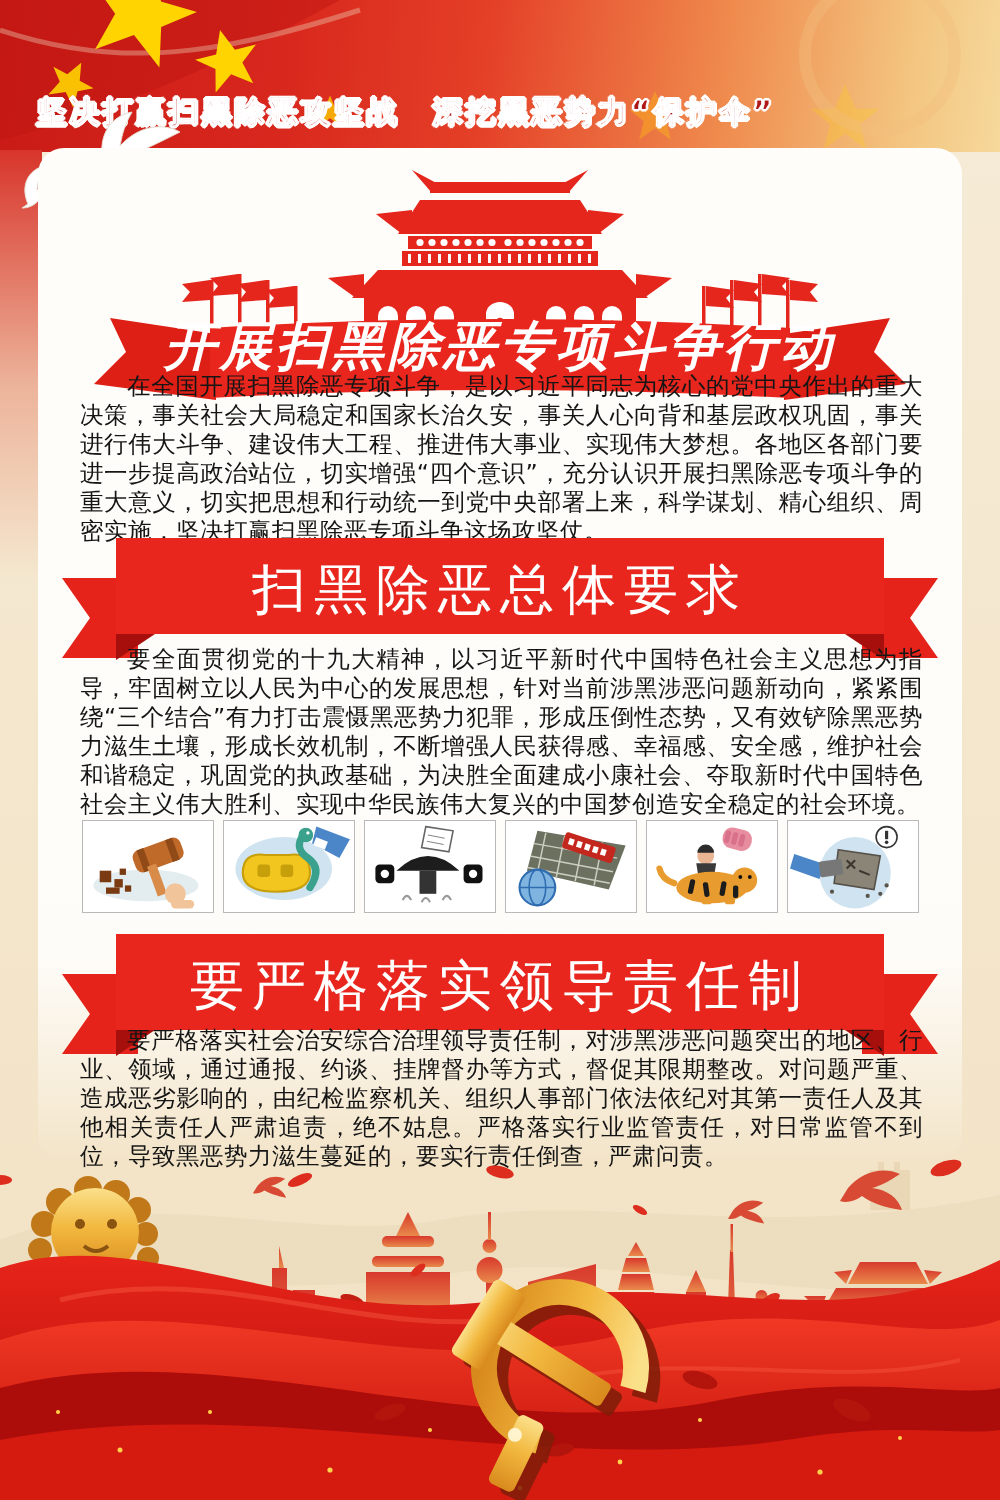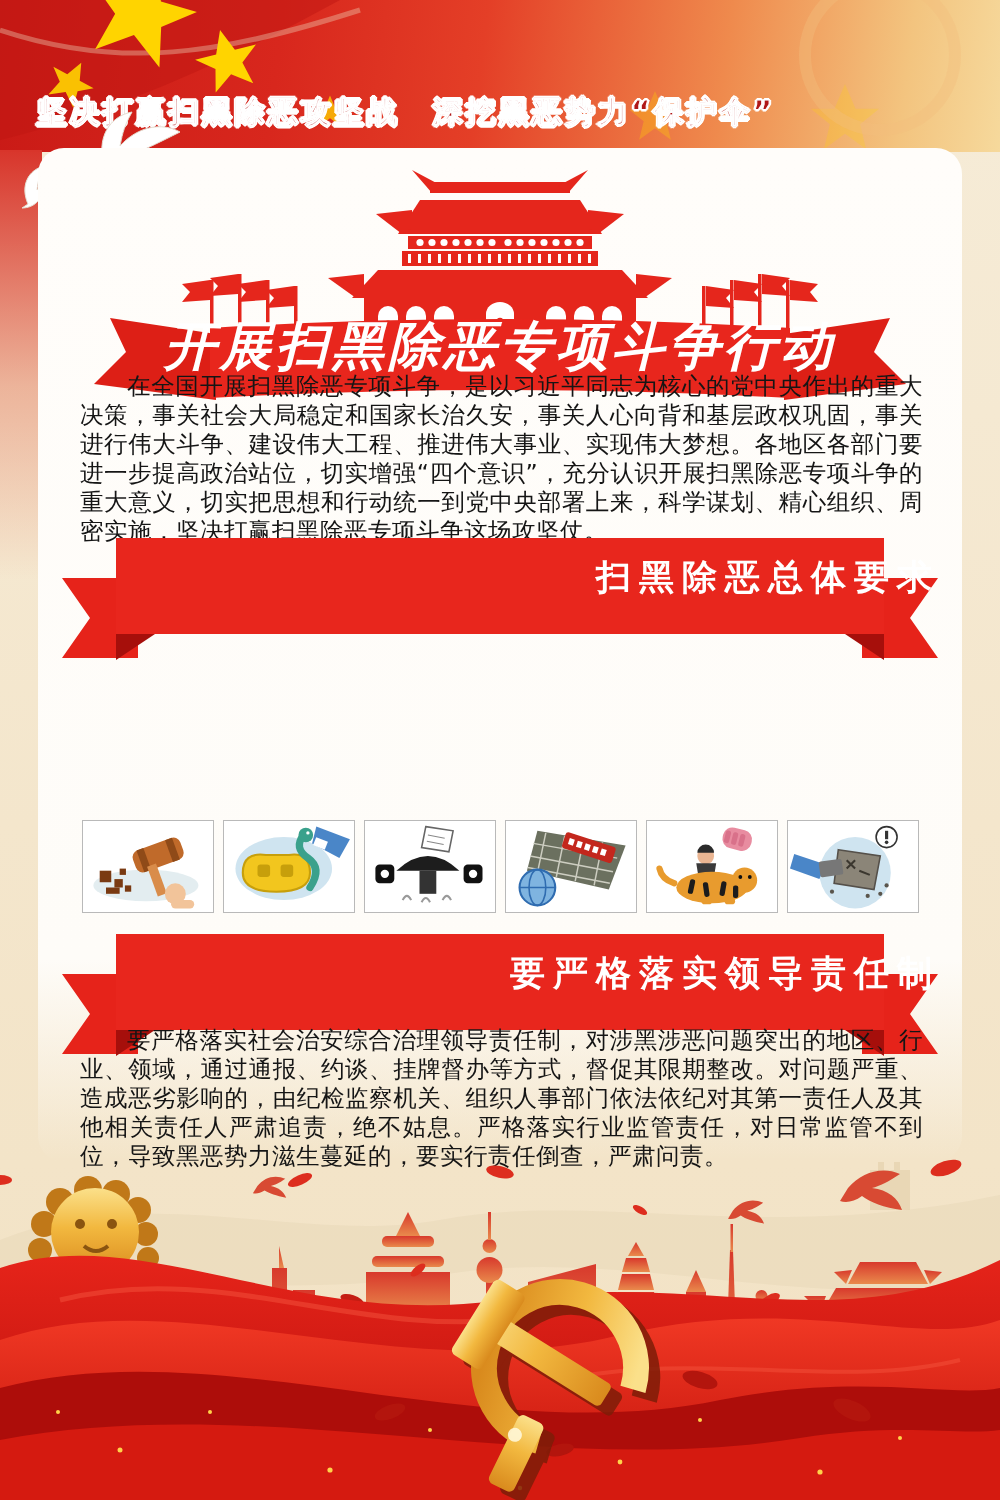--- a/index.html
+++ b/index.html
@@ -39,22 +39,22 @@
   .para{position:absolute;left:80px;width:843px;font-size:23.5px;line-height:29px;
         color:#151515;text-align:justify;text-indent:2em;letter-spacing:0.5px;}
   .para1{top:372px;}
   .para2{top:645px;}
   .para3{top:1026px;}
 
   
   .banner{position:absolute;left:60px;width:880px;height:130px;}
   .banner2{top:532px;}
   .banner3{top:928px;}
-  .banner .label{position:absolute;left:0;top:22px;width:880px;text-align:right;
-        font-size:35px;font-weight:bold;letter-spacing:8px;color:#ffffff;}
+  .banner .label{position:absolute;left:0;top:22px;width:880px;text-align:center;
+        font-size:54px;font-weight:normal;letter-spacing:8px;color:#ffffff;}
 
   
   .cartoons{position:absolute;left:82px;top:820px;width:838px;display:flex;gap:9px;}
   .cartoon{width:132px;height:93px;background:#ffffff;border:1px solid #b9b9b9;
            box-sizing:border-box;padding:2px;}
   .cartoon svg{width:100%;height:100%;}
 
   
   .scene{position:absolute;left:0;top:1150px;width:1000px;height:350px;}
 </style>
@@ -216,20 +216,21 @@
     <svg width="880" height="130" viewBox="0 0 880 130">
       <polygon points="78,46 2,46 30,86 2,126 78,126" fill="#e6231a"></polygon>
       <polygon points="802,46 878,46 850,86 878,126 802,126" fill="#e6231a"></polygon>
       <polygon points="56,100 98,100 56,128" fill="#a60f0b"></polygon>
       <polygon points="824,100 782,100 824,128" fill="#a60f0b"></polygon>
       <rect x="56" y="6" width="768" height="96" fill="#e8261d"></rect>
     </svg>
     <div class="label">扫黑除恶总体要求</div>
   </div>
 
+  <div class="para para2">要全面贯彻党的十九大精神，以习近平新时代中国特色社会主义思想为指导，牢固树立以人民为中心的发展思想，针对当前涉黑涉恶问题新动向，紧紧围绕“三个结合”有力打击震慑黑恶势力犯罪，形成压倒性态势，又有效铲除黑恶势力滋生土壤，形成长效机制，不断增强人民获得感、幸福感、安全感，维护社会和谐稳定，巩固党的执政基础，为决胜全面建成小康社会、夺取新时代中国特色社会主义伟大胜利、实现中华民族伟大复兴的中国梦创造安全稳定的社会环境。</div>
 
   <div class="cartoons">
     <div class="cartoon">
       <svg viewBox="0 0 120 80">
         <ellipse cx="58" cy="58" rx="50" ry="15" fill="#e3edf0"></ellipse>
         <g fill="#7a3a12">
             <rect x="14" y="44" width="11" height="11"></rect>
             <rect x="28" y="52" width="8" height="8"></rect>
             <rect x="20" y="60" width="13" height="6"></rect>
             <rect x="38" y="58" width="6" height="6"></rect>

